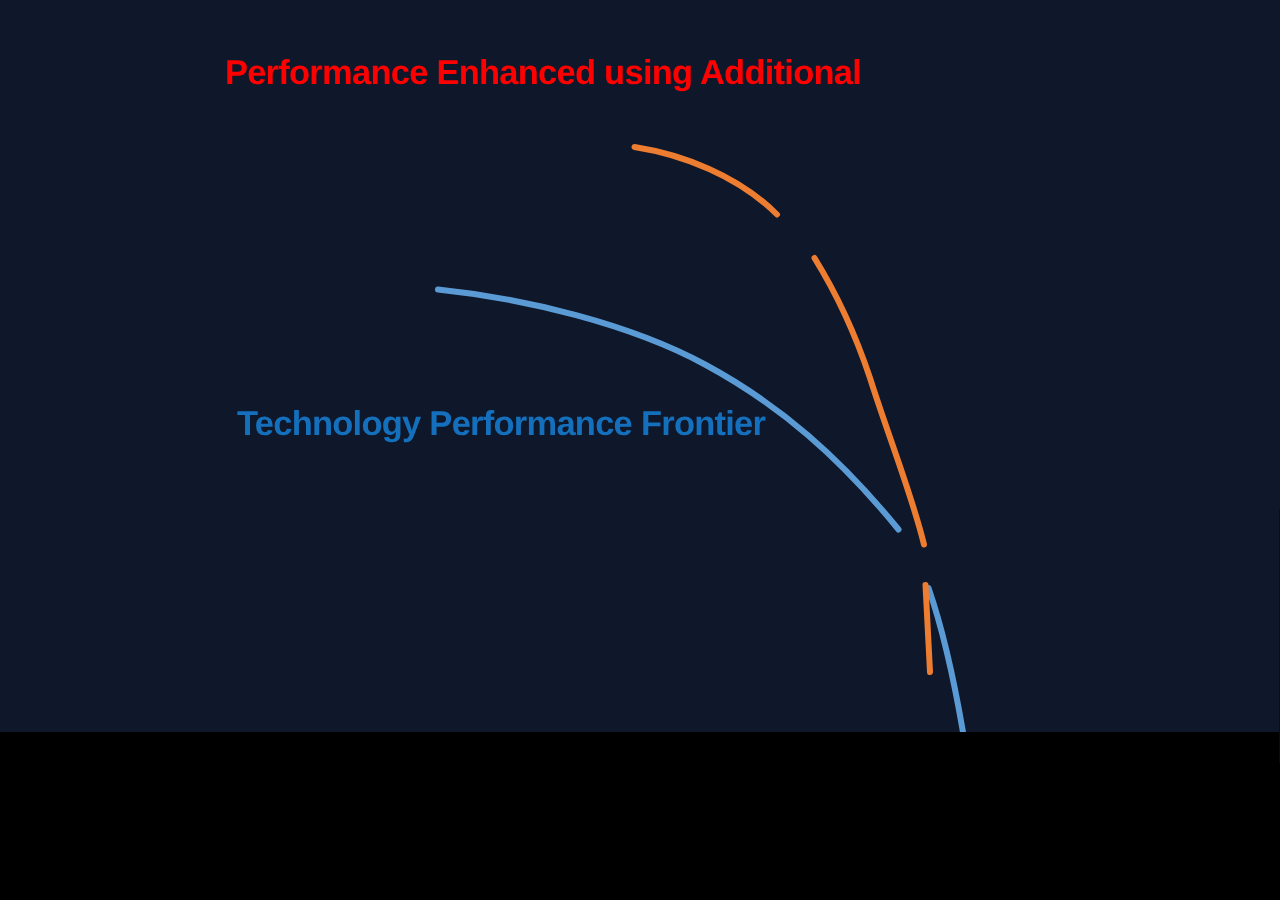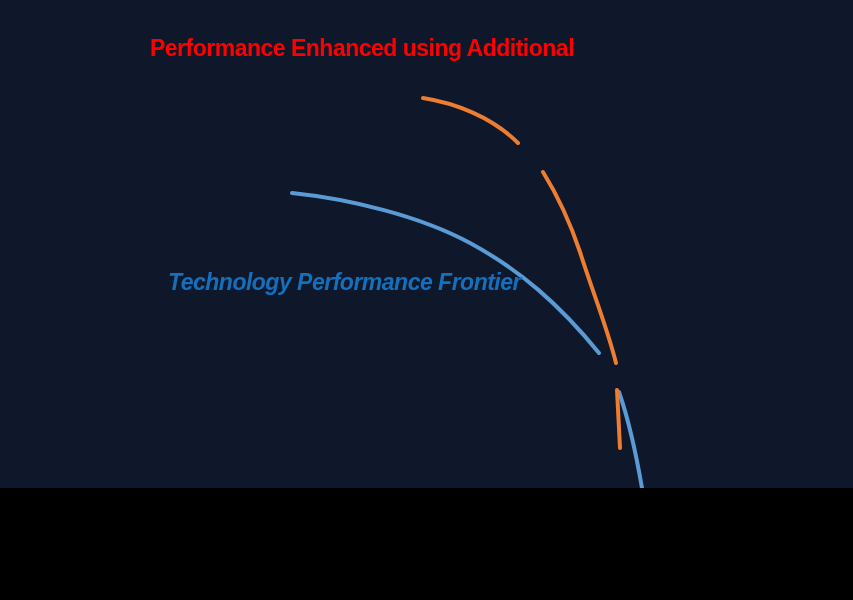--- a/index.html
+++ b/index.html
@@ -37,24 +37,23 @@
   }
   #enhanced-label {
     left: 82px;
     top: 33px;
     width: 560px;
     text-align: center;
     color: #FF0000;
     white-space: normal;
   }
   #frontier-label {
-    left: 168px;
+    left: 158px;
     top: 267px;
     color: #1470BC;
-    font-style: italic;
   }
 </style>
 </head>
 <body>
 
 <div id="canvas">
 
   <svg id="curves-svg" viewBox="0 0 853 600" xmlns="http://www.w3.org/2000/svg">
 
     <path class="curve" d="M 292 193 C 350 199 420 216 470 243 C 520 270 560 305 599 353" stroke="#5B9BD5" stroke-width="4"></path>

